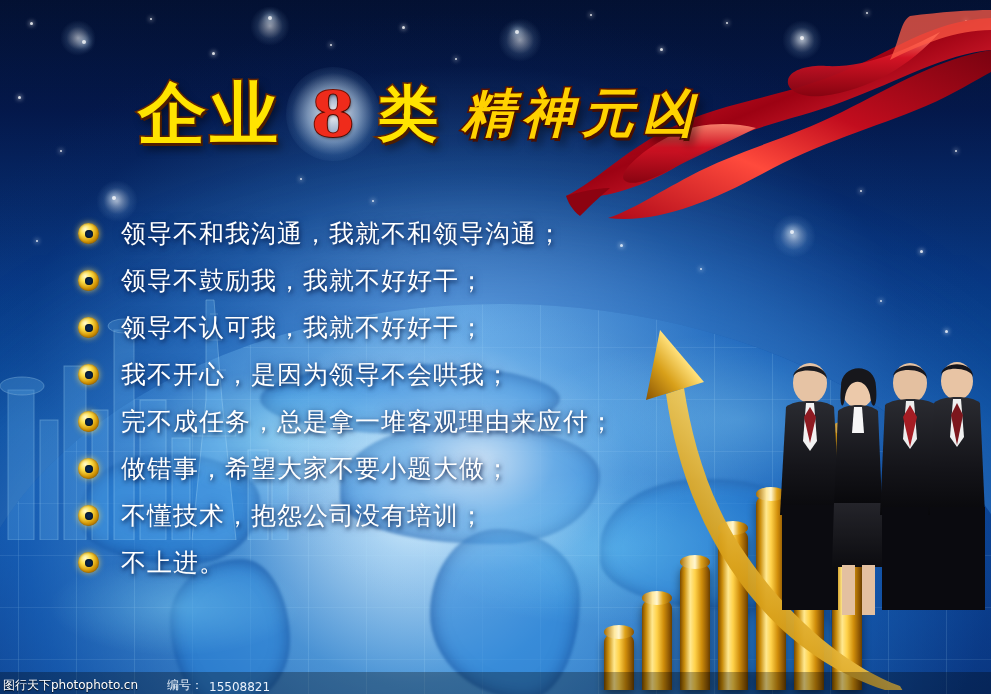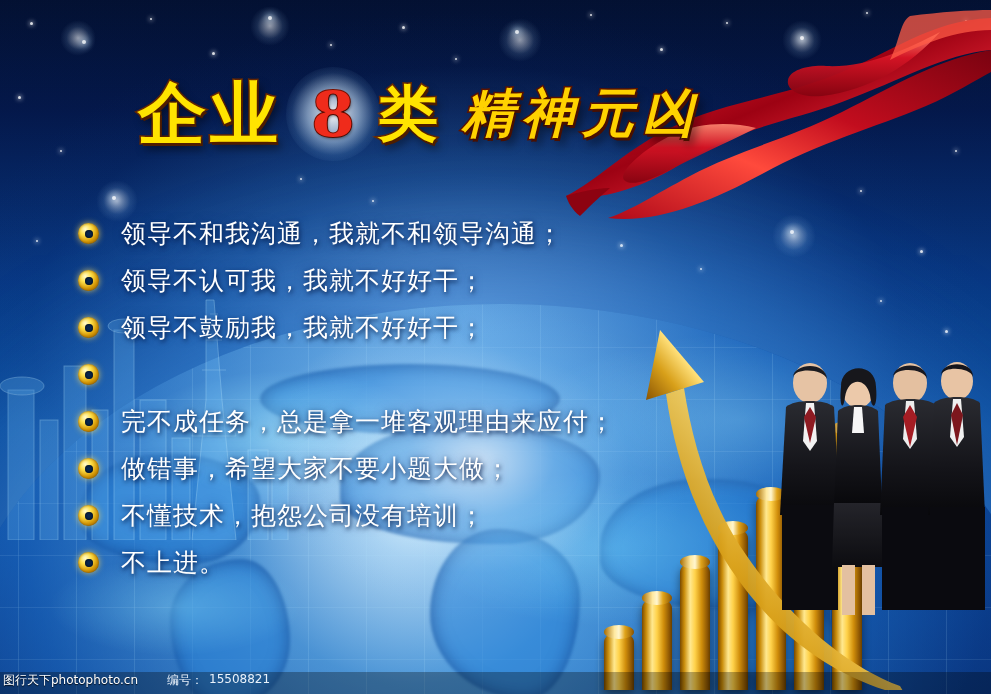--- a/index.html
+++ b/index.html
@@ -272,21 +272,21 @@
   }
 
   
   .footer {
     position: absolute;
     left: 0;
     bottom: 0;
     width: 100%;
     height: 22px;
     display: flex;
-    align-items: flex-start;
+    align-items: flex-end;
     background: rgba(0,0,0,0.30);
     font-family: "DejaVu Sans", sans-serif;
     font-size: 12px;
     color: #dfe9f5;
   }
   .footer .wm-logo {
     padding-left: 3px;
     letter-spacing: 0px;
     color: #ffffff;
     text-shadow: 0 1px 1px rgba(0,0,0,0.8);
@@ -416,28 +416,29 @@
     <span class="t-calli">精神元凶</span>
   </div>
 
   <div class="list">
     <div class="item">
       <span class="bullet"></span>
       <span class="item-text">领导不和我沟通，我就不和领导沟通；</span>
     </div>
     <div class="item">
       <span class="bullet"></span>
+      <span class="item-text">领导不鼓励我，我就不好好干；</span>
+    </div>
+    <div class="item">
+      <span class="bullet"></span>
       <span class="item-text">领导不认可我，我就不好好干；</span>
     </div>
     <div class="item">
       <span class="bullet"></span>
-      <span class="item-text">领导不鼓励我，我就不好好干；</span>
-    </div>
-    <div class="item">
-      <span class="bullet"></span>
+      <span class="item-text">我不开心，是因为领导不会哄我；</span>
     </div>
     <div class="item">
       <span class="bullet"></span>
       <span class="item-text">完不成任务，总是拿一堆客观理由来应付；</span>
     </div>
     <div class="item">
       <span class="bullet"></span>
       <span class="item-text">做错事，希望大家不要小题大做；</span>
     </div>
     <div class="item">

